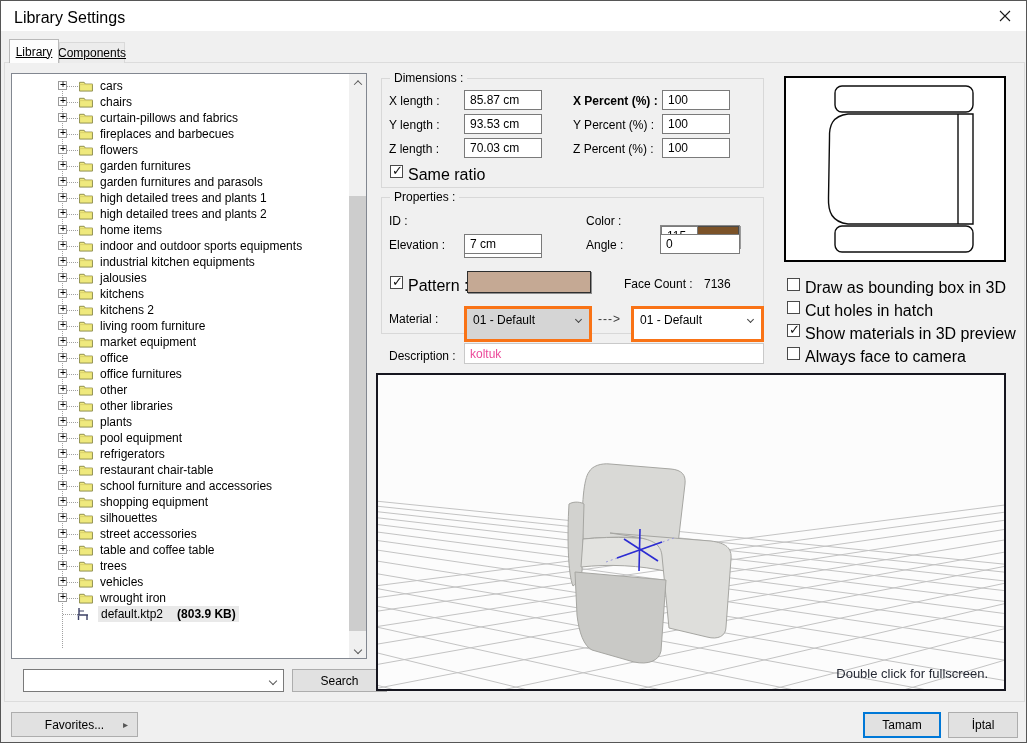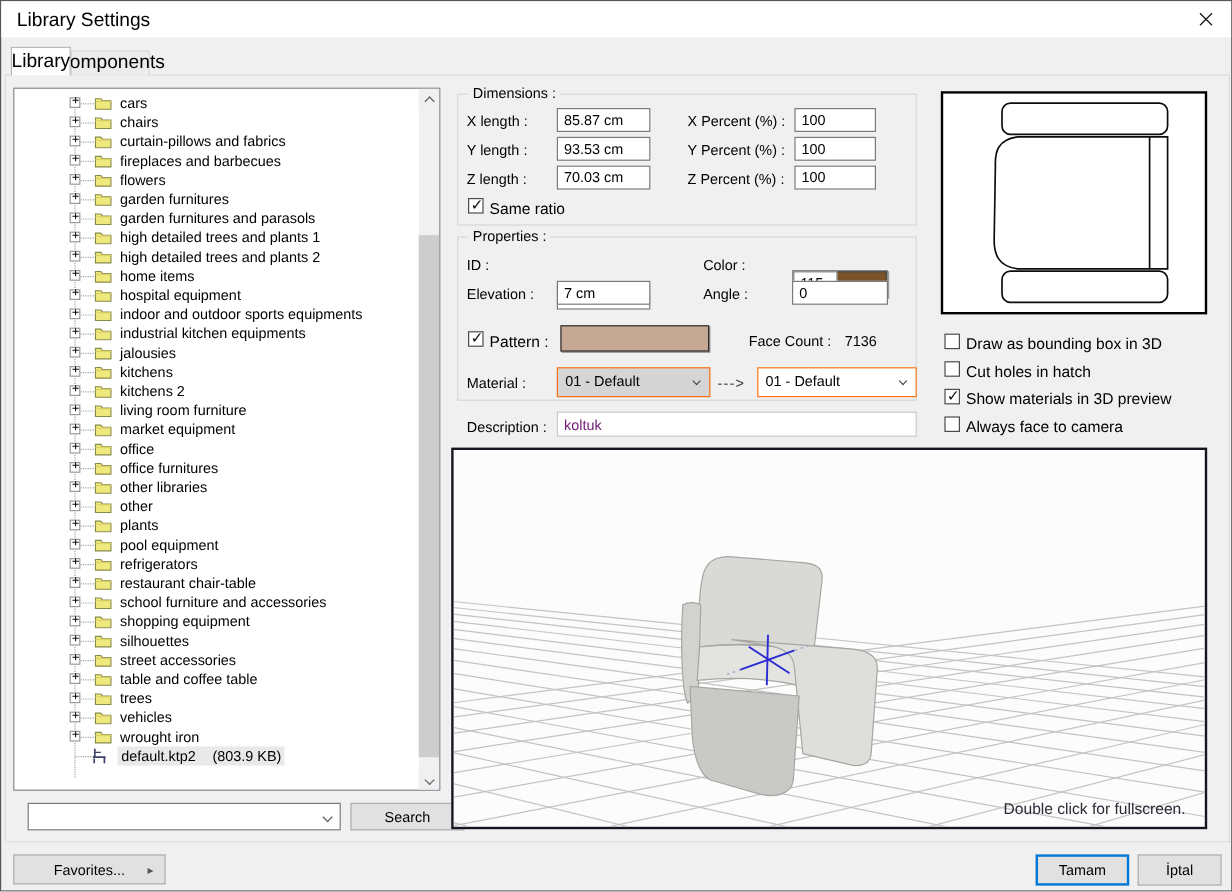--- a/index.html
+++ b/index.html
@@ -7,37 +7,37 @@
   .window{
     position:relative;width:1027px;height:743px;background:#f0f0f0;
     border:1px solid #565656;overflow:hidden;
     font-family:"Liberation Sans", sans-serif;font-size:12px;color:#000;
   }
   
   .titlebar{position:absolute;left:0;top:0;width:100%;height:30px;background:#ffffff;}
   .title{position:absolute;left:13px;top:8px;font-size:16px;}
   .close-btn{position:absolute;right:0;top:0;width:42px;height:30px;display:flex;align-items:center;justify-content:center;cursor:pointer;}
   
-  .tab{position:absolute;display:flex;align-items:center;justify-content:center;font-size:16px;}
+  .tab{position:absolute;display:flex;align-items:center;justify-content:center;font-size:12px;text-decoration:underline;}
   .tab.active{left:8px;top:38px;width:50px;height:24px;background:#fdfdfd;border:1px solid #b9b9b9;border-bottom:none;z-index:3;}
   .tab.inactive{left:58px;top:41px;width:66px;height:21px;background:#ececec;border:1px solid #d9d9d9;border-bottom:none;z-index:2;}
   .page{position:absolute;left:3px;top:61px;width:1021px;height:640px;border:1px solid #dcdcdc;background:#f0f0f0;}
   
   .tree-panel{position:absolute;left:10px;top:72px;width:356px;height:586px;background:#fff;border:1px solid #828790;overflow:hidden;}
   .tree-rows{position:absolute;left:0;top:4px;width:337px;}
   .vline{position:absolute;left:50px;top:8px;height:566px;width:0;border-left:1px dotted #a0a0a0;}
   .tree-row{position:relative;height:16px;line-height:16px;white-space:nowrap;cursor:default;}
   .hstub{position:absolute;left:51px;top:8px;width:15px;border-top:1px dotted #a0a0a0;}
   .expander{position:absolute;left:46px;top:3px;width:9px;height:9px;background:#fff;border:1px solid #9a9a9a;z-index:2;}
   .expander::before{content:"+";position:absolute;left:1px;top:-3px;font-size:10px;line-height:12px;font-family:"DejaVu Sans Mono",monospace;color:#000;}
   .ficon{position:absolute;left:66px;top:2px;width:16px;height:12px;}
   .tlabel{position:absolute;left:88px;top:0;font-size:12px;}
   .file-icon{position:absolute;left:64px;top:1px;width:14px;height:14px;}
   .file-sel{position:absolute;left:86px;top:0;background:#e9e9e9;padding:0 3px;}
-  .fsize{margin-left:14px;}
+  .fsize{margin-left:14px;font-weight:bold;}
   
   .sbar{position:absolute;right:0;top:0;width:17px;height:584px;background:#f0f0f0;}
   .sb-btn{position:absolute;left:0;width:17px;height:17px;display:flex;align-items:center;justify-content:center;background:#f0f0f0;}
   .sb-btn.up{top:0;} .sb-btn.down{bottom:0;}
   .sb-thumb{position:absolute;left:0;top:122px;width:17px;height:435px;background:#cdcdcd;}
   .chev{display:inline-block;width:6px;height:6px;border-right:1.4px solid #5a5a5a;border-bottom:1.4px solid #5a5a5a;}
   .chev.up{transform:rotate(-135deg) translate(-1px,-1px);}
   .chev.down{transform:rotate(45deg);}
   .chev.small{width:5px;height:5px;border-color:#444;}
   
@@ -46,31 +46,31 @@
   .search-combo .chev{position:absolute;right:7px;top:8px;}
   .btn{display:flex;align-items:center;justify-content:center;background:#e1e1e1;border:1px solid #adadad;font:12px "Liberation Sans",sans-serif;cursor:pointer;}
   .search-btn{position:absolute;left:291px;top:668px;width:95px;height:23px;}
   .fav-btn{position:absolute;left:10px;top:711px;width:127px;height:25px;}
   .fav-arrow{position:absolute;right:9px;top:6px;font-size:10px;color:#555;}
   
   .grp{position:absolute;border:1px solid #d8d8d8;background:#f0f0f0;}
   .grp-label{position:absolute;left:8px;top:-8px;background:#f0f0f0;padding:0 4px;}
   .flabel{position:absolute;font-size:12px;white-space:nowrap;}
   .edit{position:absolute;border:1px solid #7a7a7a;background:#fff;font:12px "Liberation Sans",sans-serif;padding:0 0 0 5px;outline:none;}
-  .edit.light{border-color:#c9c9c9;color:#701a75;}
+  .edit.light{border-color:#c9c9c9;color:#ec4899;}
   .cb{position:absolute;width:13px;height:13px;background:#fff;border:1px solid #4a4a4a;}
   .cb.checked::after{content:"✓";position:absolute;left:1px;top:-3px;font-size:13px;color:#101010;}
-  .cb-label{position:absolute;font-size:13px;white-space:nowrap;}
+  .cb-label{position:absolute;font-size:16px;white-space:nowrap;}
   
   .color-ctrl{position:absolute;left:659px;top:208px;width:80px;height:23px;border:1px solid #888;background:#f0f0f0;box-shadow:1px 1px 0 #9a9a9a;display:flex;margin-top:16px;}
   .color-num{width:37px;height:100%;background:#fff;border:1px solid #7a7a7a;padding:2px 0 0 5px;}
   .color-swatch{flex:1;border:1px solid #4a4a4a;border-left:none;}
   .pattern-swatch{position:absolute;left:466px;top:270px;width:124px;height:22px;border:1px solid #2e2e2e;box-shadow:1px 1px 0 #8f8f8f;}
   
-  .combo{position:absolute;height:25px;border:1px solid #f97316;background:#fff;}
+  .combo{position:absolute;height:36px;border:3px solid #f97316;background:#fff;}
   .combo .ct{position:absolute;left:6px;top:4px;white-space:nowrap;}
   .combo .chev{position:absolute;right:8px;top:8px;}
   .combo.gray{background:#d5d5d5;}
   .mat-arrow{position:absolute;left:597px;top:311px;color:#3a3a3a;letter-spacing:1px;}
   
   .plan{position:absolute;left:783px;top:75px;width:222px;height:186px;background:#fff;border:2px solid #000;}
   
   .opt-row{position:absolute;left:786px;height:16px;}
   
   .p3d{position:absolute;left:375px;top:372px;width:630px;height:318px;background:#fcfcfc;border:2px solid #16161f;overflow:hidden;}
@@ -190,29 +190,20 @@
             </svg></span>
           <span class="tlabel">home items</span>
         </div>
         <div class="tree-row">
           <span class="hstub"></span>
           <span class="expander"></span>
           <span class="ficon"><svg width="16" height="12" viewBox="0 0 16 13">
               <path d="M1 2.5 h5 l1.3 1.9 H15 V12 H1 Z" fill="#efe97d" stroke="#8a8a4a"></path>
               <path d="M1 5 H15" stroke="#d9cf6a" fill="none"></path>
             </svg></span>
-          <span class="tlabel">hospital equipment</span>
-        </div>
-        <div class="tree-row">
-          <span class="hstub"></span>
-          <span class="expander"></span>
-          <span class="ficon"><svg width="16" height="12" viewBox="0 0 16 13">
-              <path d="M1 2.5 h5 l1.3 1.9 H15 V12 H1 Z" fill="#efe97d" stroke="#8a8a4a"></path>
-              <path d="M1 5 H15" stroke="#d9cf6a" fill="none"></path>
-            </svg></span>
           <span class="tlabel">indoor and outdoor sports equipments</span>
         </div>
         <div class="tree-row">
           <span class="hstub"></span>
           <span class="expander"></span>
           <span class="ficon"><svg width="16" height="12" viewBox="0 0 16 13">
               <path d="M1 2.5 h5 l1.3 1.9 H15 V12 H1 Z" fill="#efe97d" stroke="#8a8a4a"></path>
               <path d="M1 5 H15" stroke="#d9cf6a" fill="none"></path>
             </svg></span>
           <span class="tlabel">industrial kitchen equipments</span>
@@ -280,30 +271,30 @@
             </svg></span>
           <span class="tlabel">office furnitures</span>
         </div>
         <div class="tree-row">
           <span class="hstub"></span>
           <span class="expander"></span>
           <span class="ficon"><svg width="16" height="12" viewBox="0 0 16 13">
               <path d="M1 2.5 h5 l1.3 1.9 H15 V12 H1 Z" fill="#efe97d" stroke="#8a8a4a"></path>
               <path d="M1 5 H15" stroke="#d9cf6a" fill="none"></path>
             </svg></span>
+          <span class="tlabel">other</span>
+        </div>
+        <div class="tree-row">
+          <span class="hstub"></span>
+          <span class="expander"></span>
+          <span class="ficon"><svg width="16" height="12" viewBox="0 0 16 13">
+              <path d="M1 2.5 h5 l1.3 1.9 H15 V12 H1 Z" fill="#efe97d" stroke="#8a8a4a"></path>
+              <path d="M1 5 H15" stroke="#d9cf6a" fill="none"></path>
+            </svg></span>
           <span class="tlabel">other libraries</span>
-        </div>
-        <div class="tree-row">
-          <span class="hstub"></span>
-          <span class="expander"></span>
-          <span class="ficon"><svg width="16" height="12" viewBox="0 0 16 13">
-              <path d="M1 2.5 h5 l1.3 1.9 H15 V12 H1 Z" fill="#efe97d" stroke="#8a8a4a"></path>
-              <path d="M1 5 H15" stroke="#d9cf6a" fill="none"></path>
-            </svg></span>
-          <span class="tlabel">other</span>
         </div>
         <div class="tree-row">
           <span class="hstub"></span>
           <span class="expander"></span>
           <span class="ficon"><svg width="16" height="12" viewBox="0 0 16 13">
               <path d="M1 2.5 h5 l1.3 1.9 H15 V12 H1 Z" fill="#efe97d" stroke="#8a8a4a"></path>
               <path d="M1 5 H15" stroke="#d9cf6a" fill="none"></path>
             </svg></span>
           <span class="tlabel">plants</span>
         </div>
@@ -441,21 +432,21 @@
 
   <div class="grp" style="left:380px;top:77px;width:383px;height:110px;">
     <span class="grp-label">Dimensions :</span>
   </div>
   <span class="flabel" style="left:388px;top:93px;">X  length :</span>
   <span class="flabel" style="left:388px;top:117px;">Y  length :</span>
   <span class="flabel" style="left:388px;top:141px;">Z  length :</span>
   <input class="edit" style="left: 463px; top: 89px; width: 78px; height: 20px;" value="85.87 cm">
   <input class="edit" style="left: 463px; top: 113px; width: 78px; height: 20px;" value="93.53 cm">
   <input class="edit" style="left: 463px; top: 137px; width: 78px; height: 20px;" value="70.03 cm">
-  <span class="flabel" style="left:572px;top:93px;">X Percent (%) :</span>
+  <span class="flabel" style="left:572px;top:93px;font-weight:bold;">X Percent (%) :</span>
   <span class="flabel" style="left:572px;top:117px;">Y Percent (%) :</span>
   <span class="flabel" style="left:572px;top:141px;">Z Percent (%) :</span>
   <input class="edit" style="left: 661px; top: 89px; width: 68px; height: 20px;" value="100">
   <input class="edit" style="left: 661px; top: 113px; width: 68px; height: 20px;" value="100">
   <input class="edit" style="left: 661px; top: 137px; width: 68px; height: 20px;" value="100">
   <span class="cb checked" style="left:389px;top:164px;"></span>
   <span class="cb-label" style="left:407px;top:165px;">Same ratio</span>
 
   <div class="grp" style="left:380px;top:196px;width:383px;height:137px;">
     <span class="grp-label">Properties :</span>

